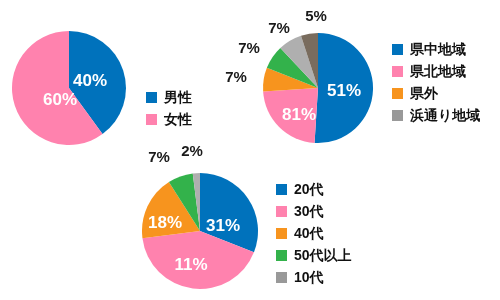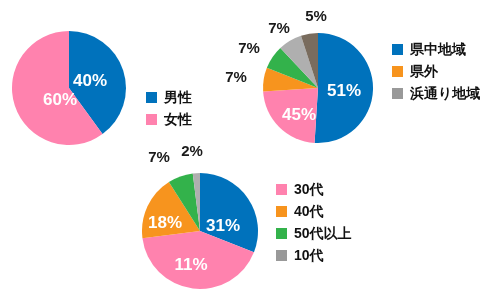--- a/index.html
+++ b/index.html
@@ -106,31 +106,35 @@
   <div class="pie-wrap" id="pie-region" style="width:112px;height:112px;">
     <svg class="pie-svg" width="112" height="112" viewBox="0 0 112 112">
         <path d="M 56 56 L 56.00 1.00 A 55 55 0 1 1 52.55 110.89 Z" fill="#0072BC"></path>
         <path d="M 56 56 L 52.55 110.89 A 55 55 0 0 1 1.11 59.45 Z" fill="#FF82AE"></path>
         <path d="M 56 56 L 1.11 59.45 A 55 55 0 0 1 4.86 35.75 Z" fill="#F7941E"></path>
         <path d="M 56 56 L 4.86 35.75 A 55 55 0 0 1 18.35 15.91 Z" fill="#33B24B"></path>
         <path d="M 56 56 L 18.35 15.91 A 55 55 0 0 1 39.00 3.69 Z" fill="#AFAFAF"></path>
         <path d="M 56 56 L 39.00 3.69 A 55 55 0 0 1 56.00 1.00 Z" fill="#796C5E"></path>
       </svg>
     <div class="slice-label inside" style="left:82px; top:58px;">51%</div>
-    <div class="slice-label inside" style="left:37px; top:82px;">45%</div>
+    <div class="slice-label inside" style="left:37px; top:82px;">81%</div>
     <div class="slice-label outside" style="left:-26px; top:44px;">7%</div>
     <div class="slice-label outside" style="left:-13px; top:15px;">7%</div>
     <div class="slice-label outside" style="left:17px; top:-5px;">7%</div>
     <div class="slice-label outside" style="left:54px; top:-17px;">5%</div>
   </div>
 
   <div class="legend" id="legend-region">
     <div class="legend-row">
       <span class="legend-swatch" style="background:#0072BC;"></span>
       <span class="legend-label">県中地域</span>
+    </div>
+    <div class="legend-row">
+      <span class="legend-swatch" style="background:#FF82AE;"></span>
+      <span class="legend-label">県北地域</span>
     </div>
     <div class="legend-row">
       <span class="legend-swatch" style="background:#F7941E;"></span>
       <span class="legend-label">県外</span>
     </div>
     <div class="legend-row">
       <span class="legend-swatch" style="background:#999999;"></span>
       <span class="legend-label">浜通り地域</span>
     </div>
   </div>
@@ -149,20 +153,24 @@
       </svg>
     <div class="slice-label inside" style="left:82px; top:53px;">31%</div>
     <div class="slice-label inside" style="left:50px; top:92px;">11%</div>
     <div class="slice-label inside" style="left:24px; top:50px;">18%</div>
     <div class="slice-label outside" style="left:18px; top:-16px;">7%</div>
     <div class="slice-label outside" style="left:51px; top:-22px;">2%</div>
   </div>
 
   <div class="legend" id="legend-age">
     <div class="legend-row">
+      <span class="legend-swatch" style="background:#0072BC;"></span>
+      <span class="legend-label">20代</span>
+    </div>
+    <div class="legend-row">
       <span class="legend-swatch" style="background:#FF82AE;"></span>
       <span class="legend-label">30代</span>
     </div>
     <div class="legend-row">
       <span class="legend-swatch" style="background:#F7941E;"></span>
       <span class="legend-label">40代</span>
     </div>
     <div class="legend-row">
       <span class="legend-swatch" style="background:#33B24B;"></span>
       <span class="legend-label">50代以上</span>

